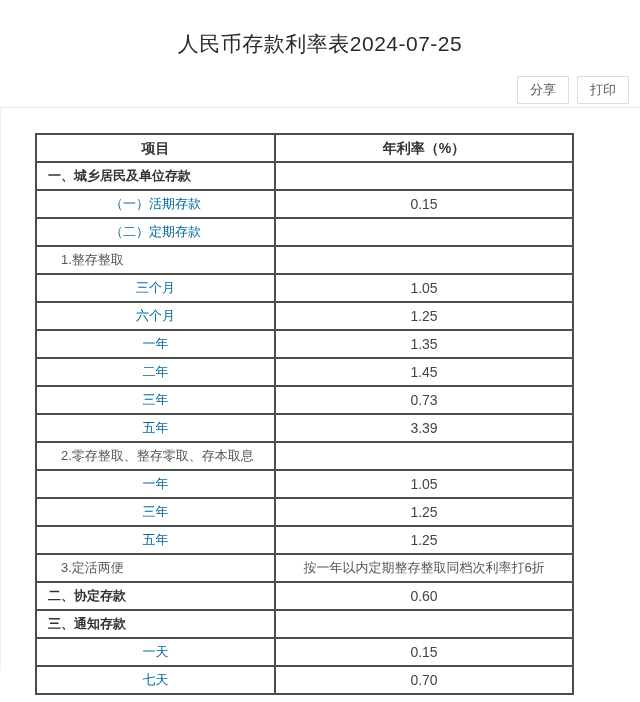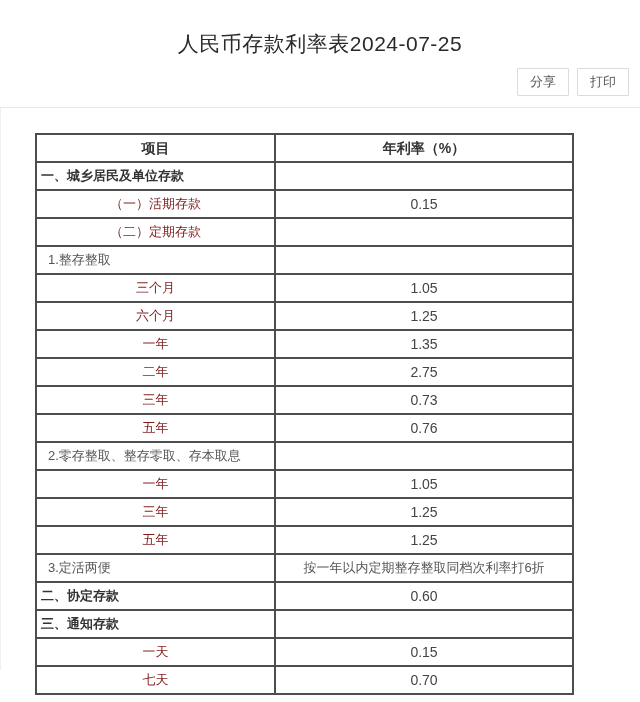--- a/index.html
+++ b/index.html
@@ -16,21 +16,21 @@
     position: absolute;
     top: 30px; left: 0; right: 0;
     text-align: center;
     font-size: 21px;
     font-weight: 500;
     color: #2a2a2a;
     letter-spacing: 0.5px;
   }
   .actions {
     position: absolute;
-    top: 68px; right: 11px;
+    top: 76px; right: 11px;
     display: flex;
     gap: 8px;
   }
   .actions button {
     height: 28px;
     padding: 0 12px;
     font-size: 13px;
     color: #595959;
     background: #ffffff;
     border: 1px solid #dcdcdc;
@@ -73,33 +73,33 @@
   }
   .rates th {
     font-weight: bold;
     color: #333333;
     font-size: 14px;
     text-align: center;
     margin-top: 36px;
   }
   td.label-section {
     text-align: left;
-    padding-left: 4px;
+    padding-left: 11px;
     font-weight: bold;
     color: #333333;
   }
   td.label-subsection {
     text-align: left;
-    padding-left: 11px;
+    padding-left: 24px;
     font-weight: normal;
     color: #555555;
   }
   td.label-item {
     text-align: center;
-    color: #7f1d1d;
+    color: #0369a1;
     font-weight: normal;
   }
   td.value-number {
     text-align: center;
     color: #444444;
     font-size: 14px;
     margin-top: 36px;
   }
   td.value-note {
     text-align: center;
@@ -159,29 +159,29 @@
         <tr>
           <td class="label-item">六个月</td>
           <td class="value-number">1.25</td>
         </tr>
         <tr>
           <td class="label-item">一年</td>
           <td class="value-number">1.35</td>
         </tr>
         <tr>
           <td class="label-item">二年</td>
-          <td class="value-number">2.75</td>
+          <td class="value-number">1.45</td>
         </tr>
         <tr>
           <td class="label-item">三年</td>
           <td class="value-number">0.73</td>
         </tr>
         <tr>
           <td class="label-item">五年</td>
-          <td class="value-number">0.76</td>
+          <td class="value-number">3.39</td>
         </tr>
         <tr>
           <td class="label-subsection">2.零存整取、整存零取、存本取息</td>
           <td class="value-empty"></td>
         </tr>
         <tr>
           <td class="label-item">一年</td>
           <td class="value-number">1.05</td>
         </tr>
         <tr>

